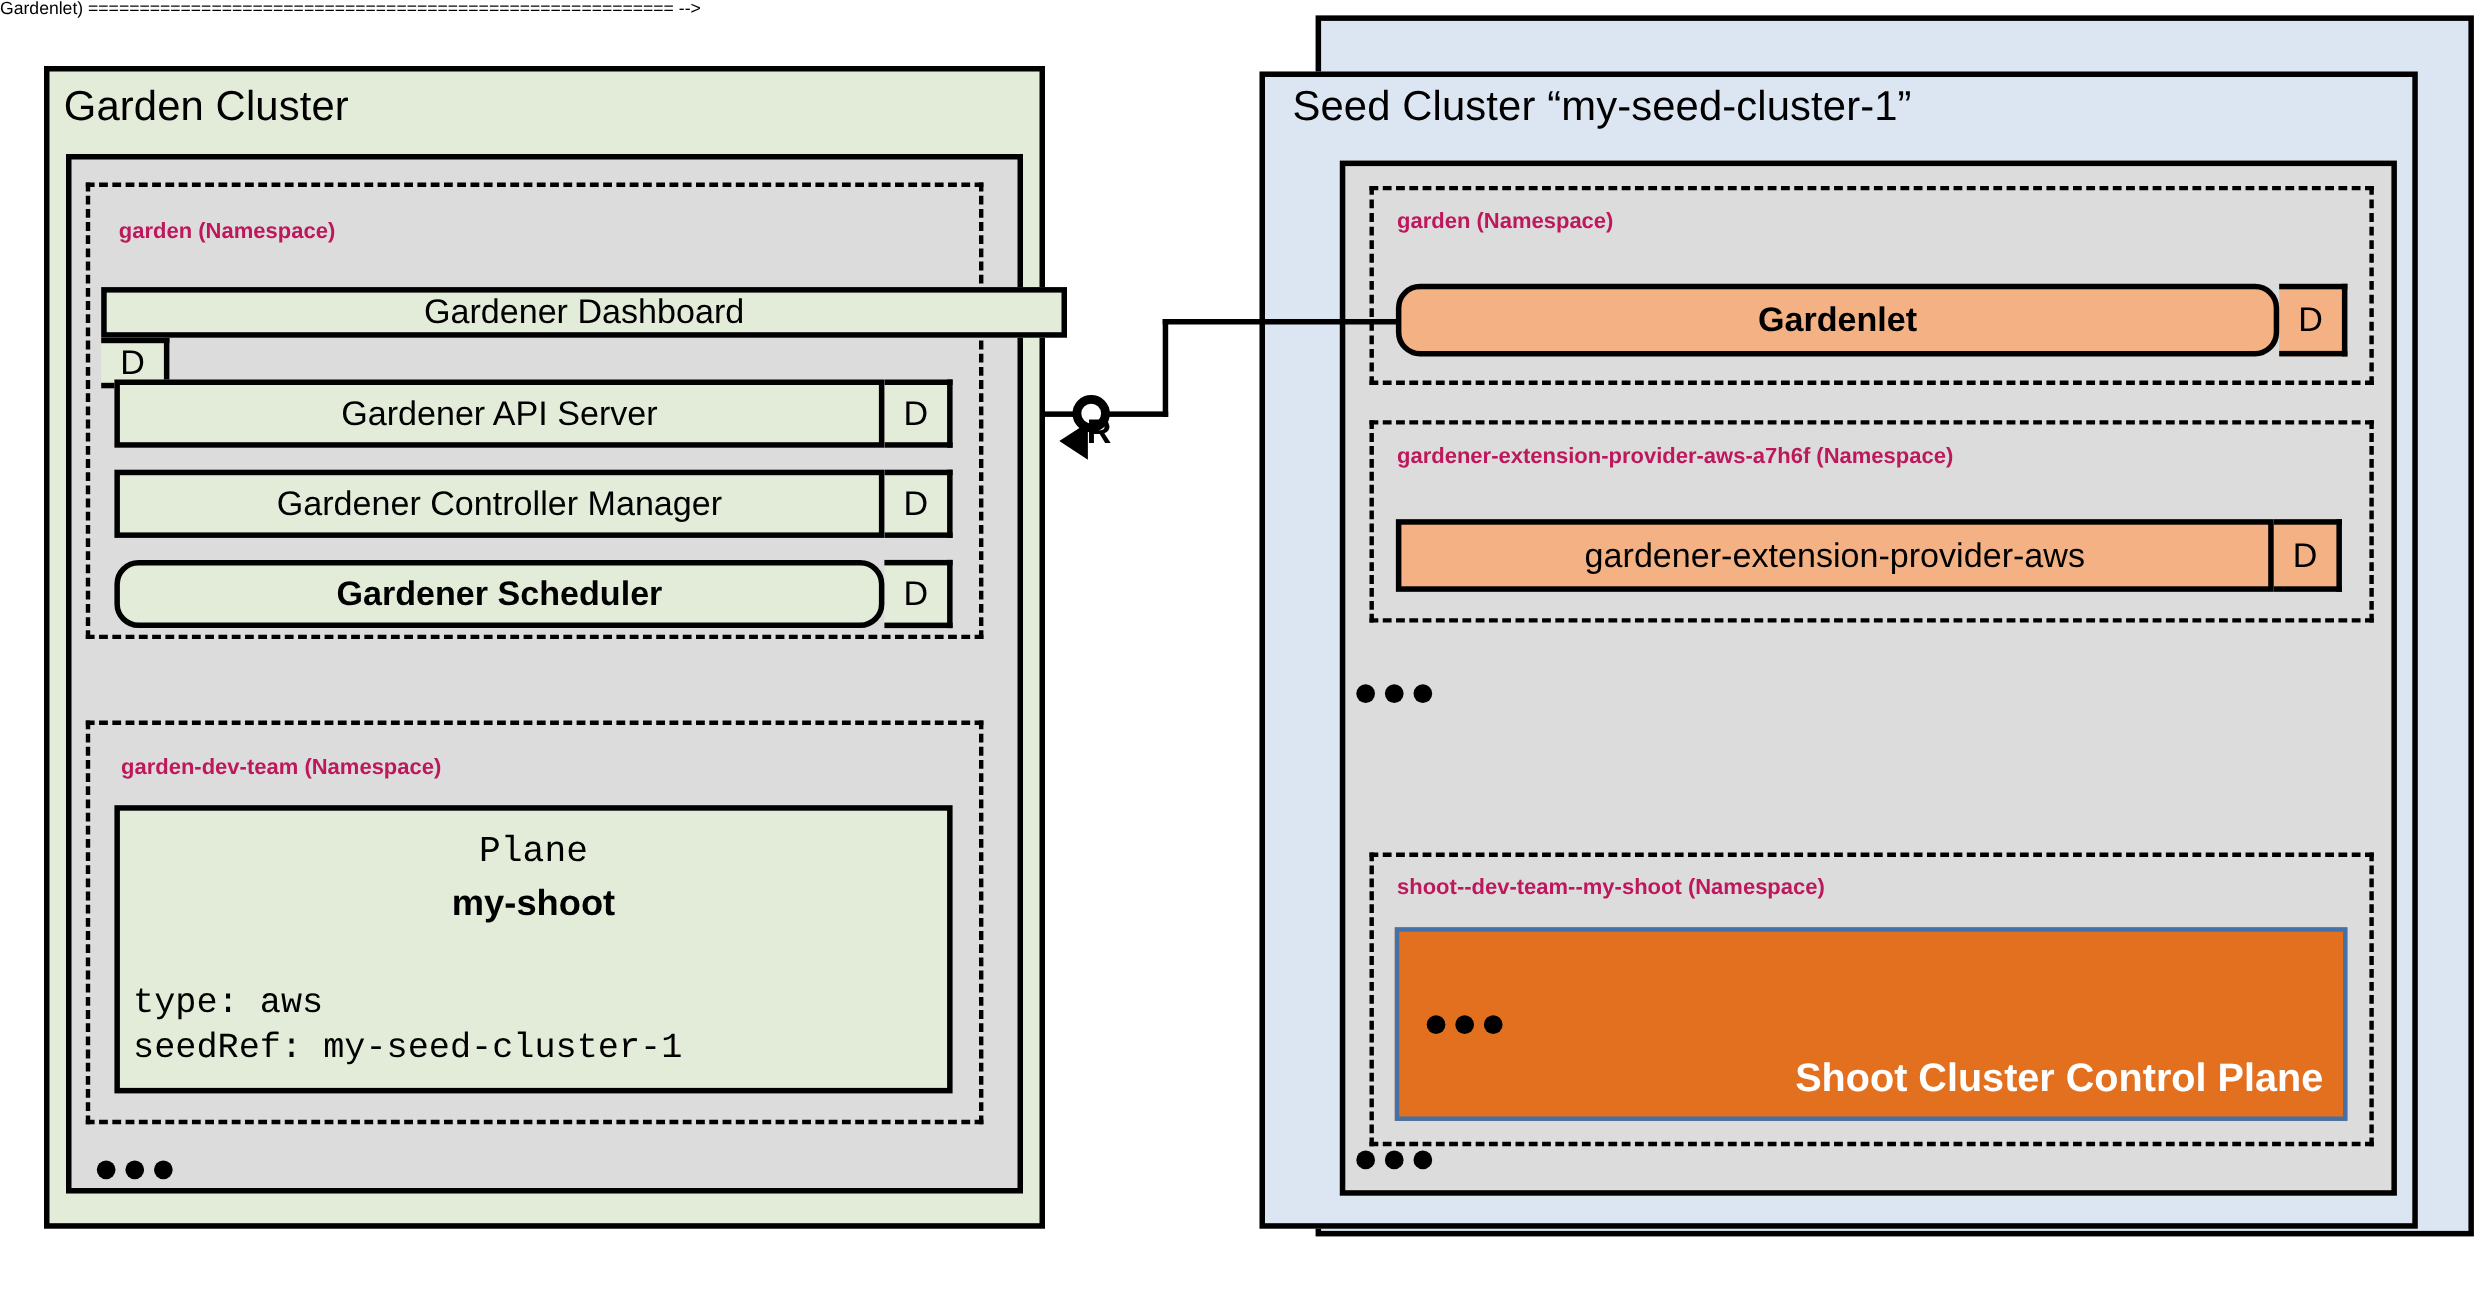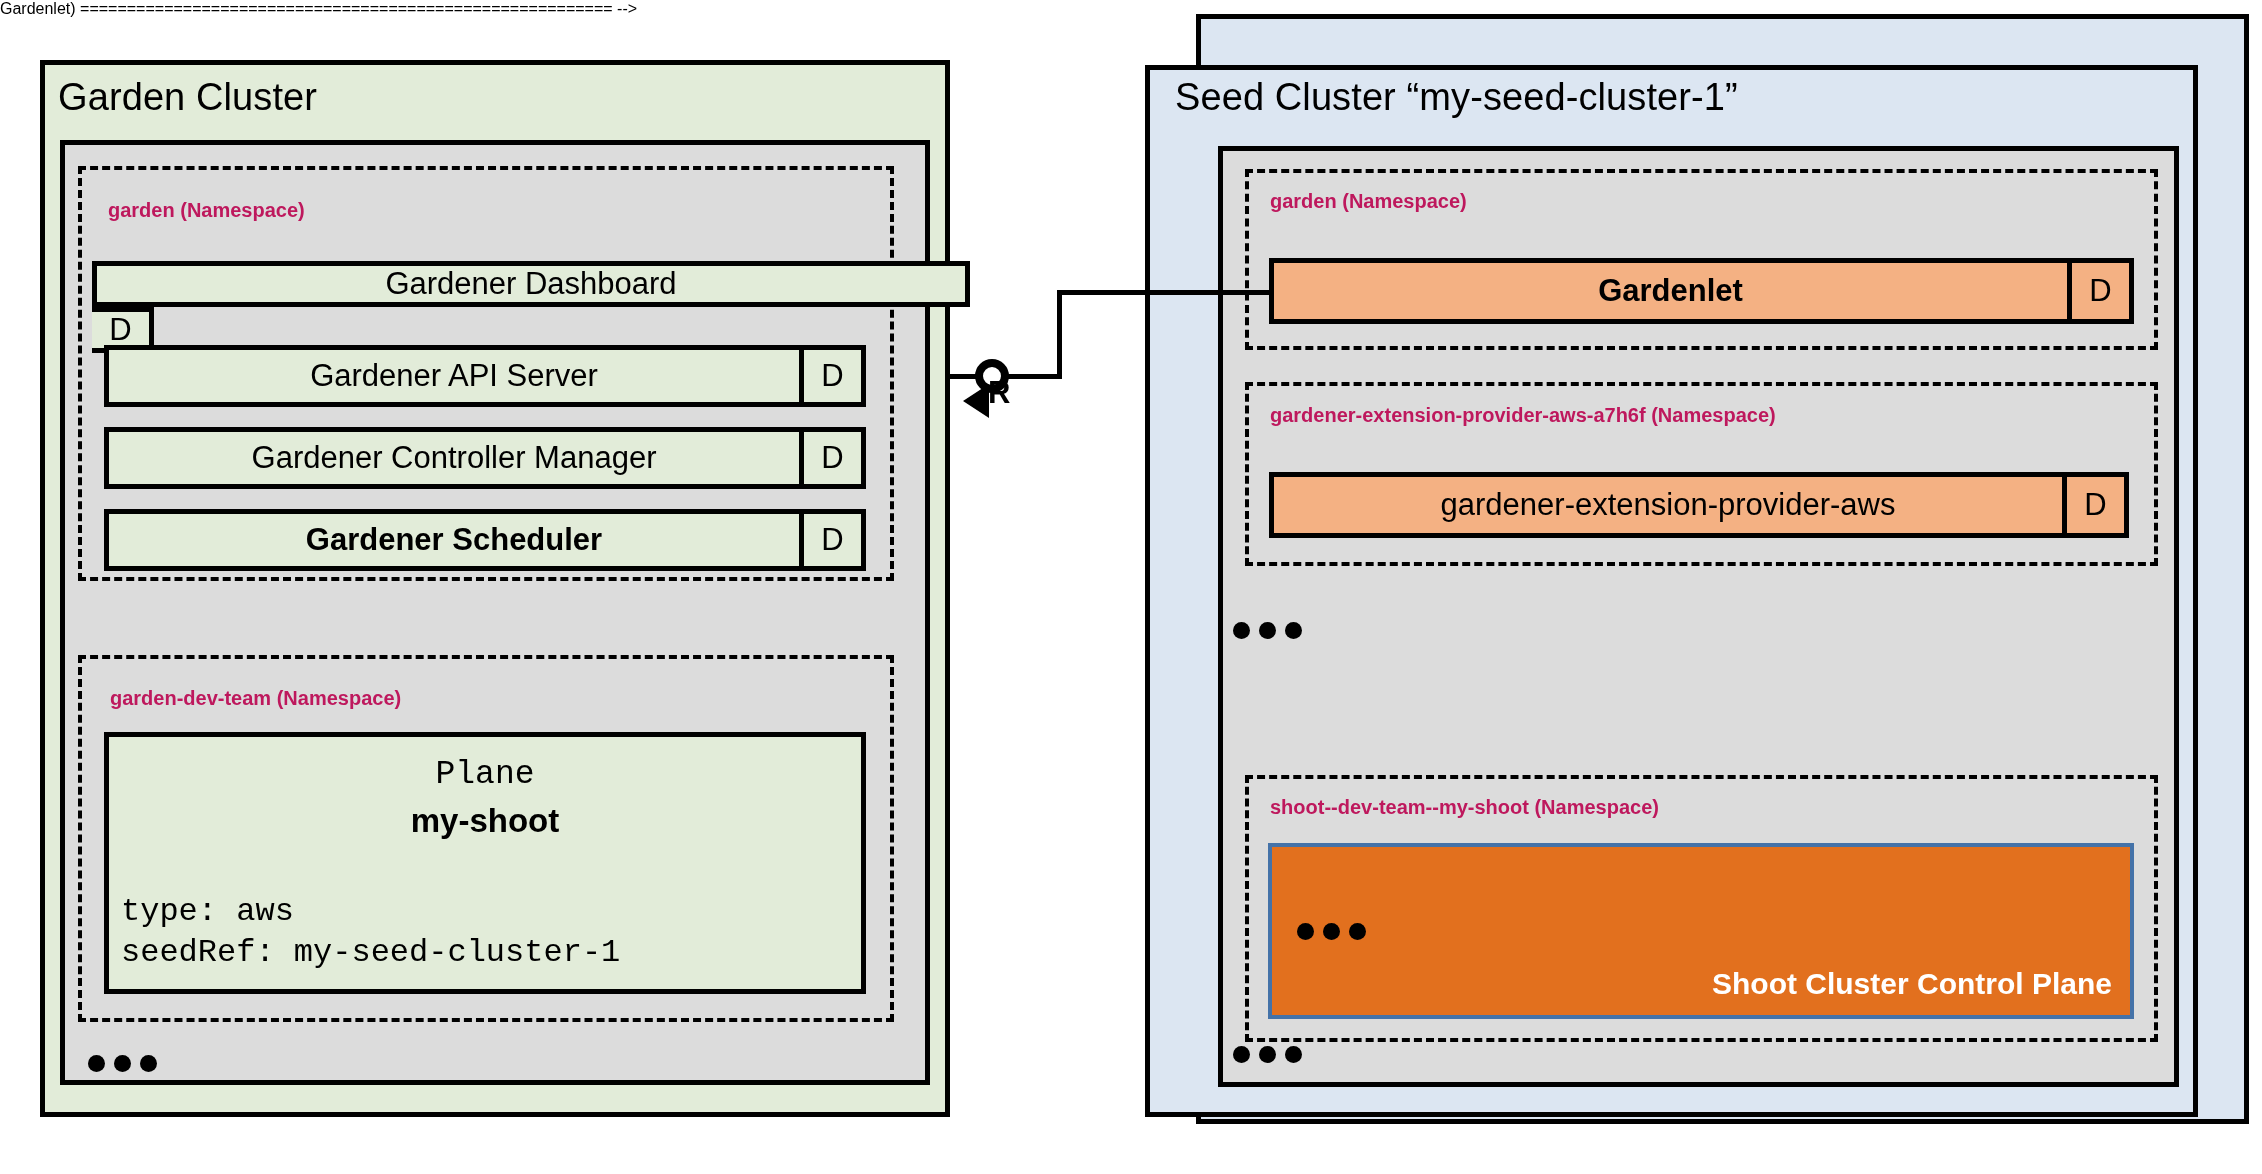--- a/index.html
+++ b/index.html
@@ -22,21 +22,21 @@
     position:absolute;font-size:20px;font-weight:bold;color:#be185d;white-space:nowrap;
   }
 
   
   .component{position:absolute;display:flex;box-sizing:border-box;}
   .component .label{
     flex:1;border:5px solid #000;box-sizing:border-box;
     display:flex;align-items:center;justify-content:center;
     font-size:31px;color:#000;position:relative;
   }
-  .component .label.bold{font-weight:bold;}
+  .component .label.bold{font-weight:bold;border-radius:22px;}
   .component .badge{
     width:62px;border:5px solid #000;border-left:0;box-sizing:border-box;
     display:flex;align-items:center;justify-content:center;
     font-size:31px;color:#000;
   }
   .green-fill{background:#e2ecd9;}
   .orange-fill{background:#f4b183;}
 
   
   .shoot-card{
@@ -57,21 +57,21 @@
 
   
   .ellipsis{position:absolute;display:flex;gap:9px;align-items:center;}
   .ellipsis b{display:block;width:17px;height:17px;border-radius:50%;background:#000;}
 
   
   .control-plane{
     position:absolute;background:#e2701e;border:4px solid #4472a8;box-sizing:border-box;
   }
   .cp-label{
-    position:absolute;right:18px;bottom:14px;color:#fff;font-weight:bold;font-size:30px;
+    position:absolute;right:18px;bottom:14px;color:#fff;font-weight:bold;font-size:36px;
     white-space:nowrap;
   }
 
   
   .conn{position:absolute;background:#000;}
   .socket{
     position:absolute;width:34px;height:34px;border:8px solid #000;border-radius:50%;
     background:#fff;box-sizing:border-box;
   }
   .arrow-left{

